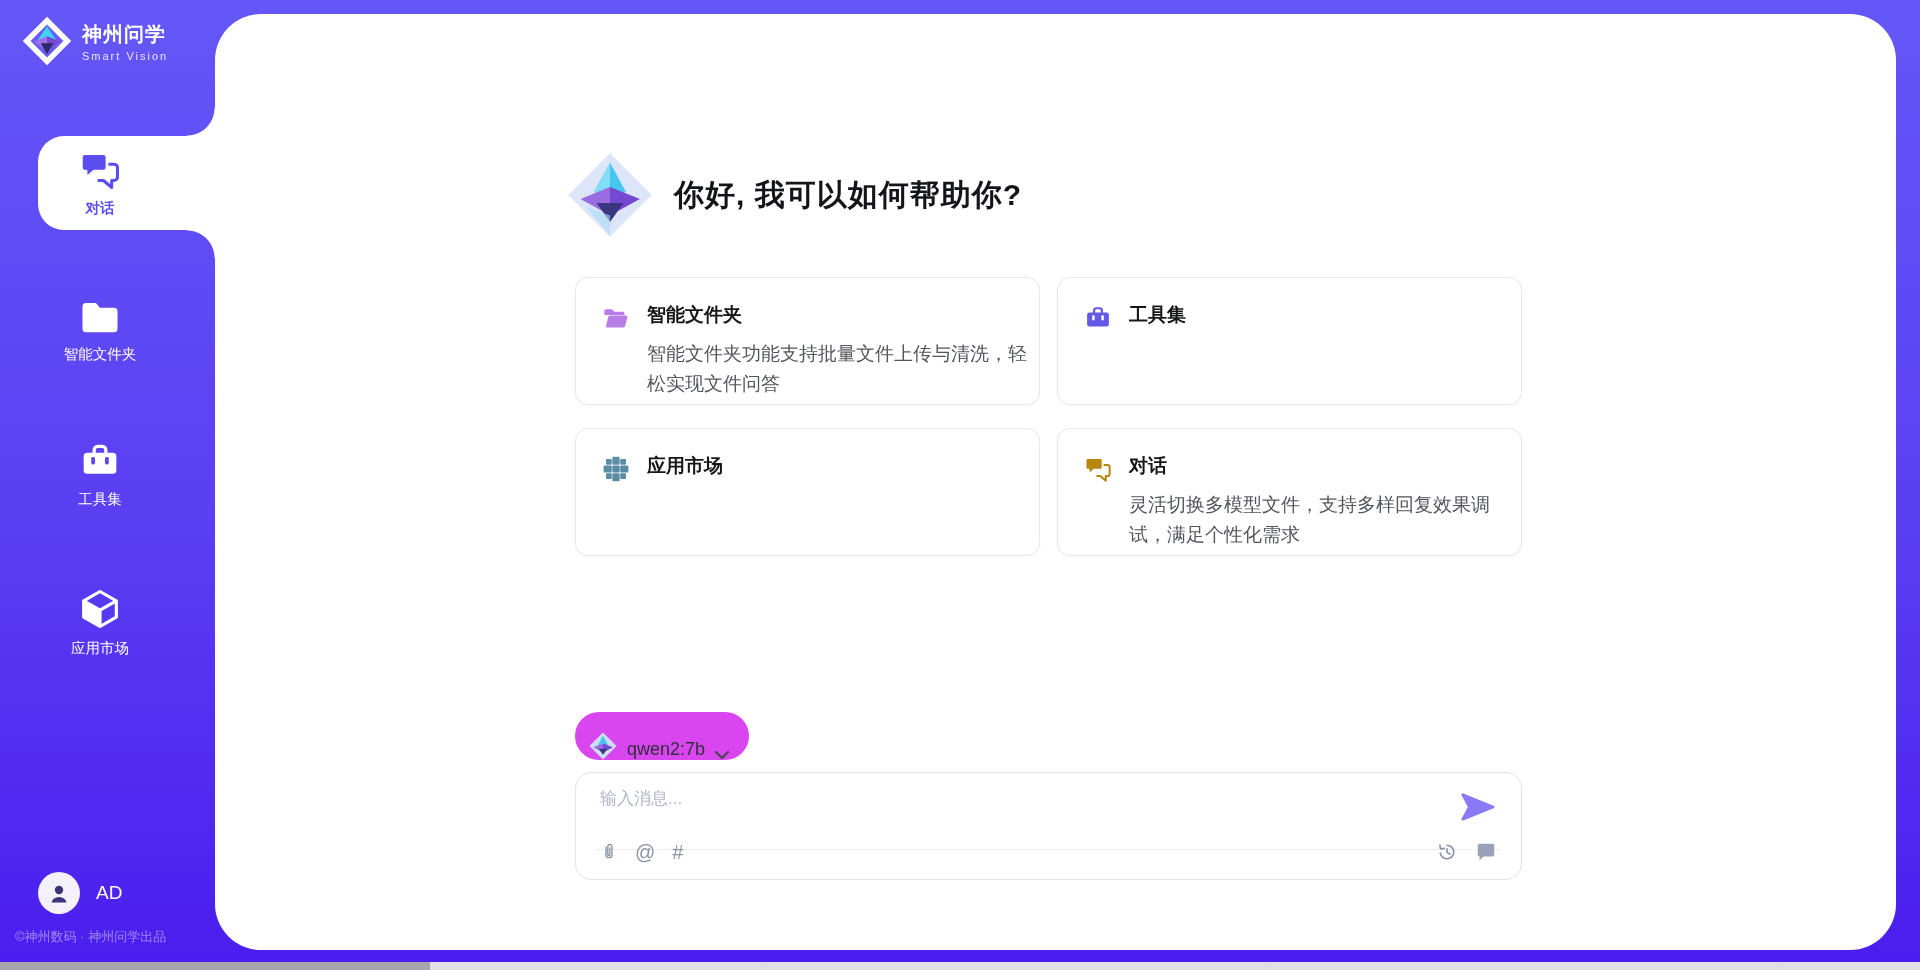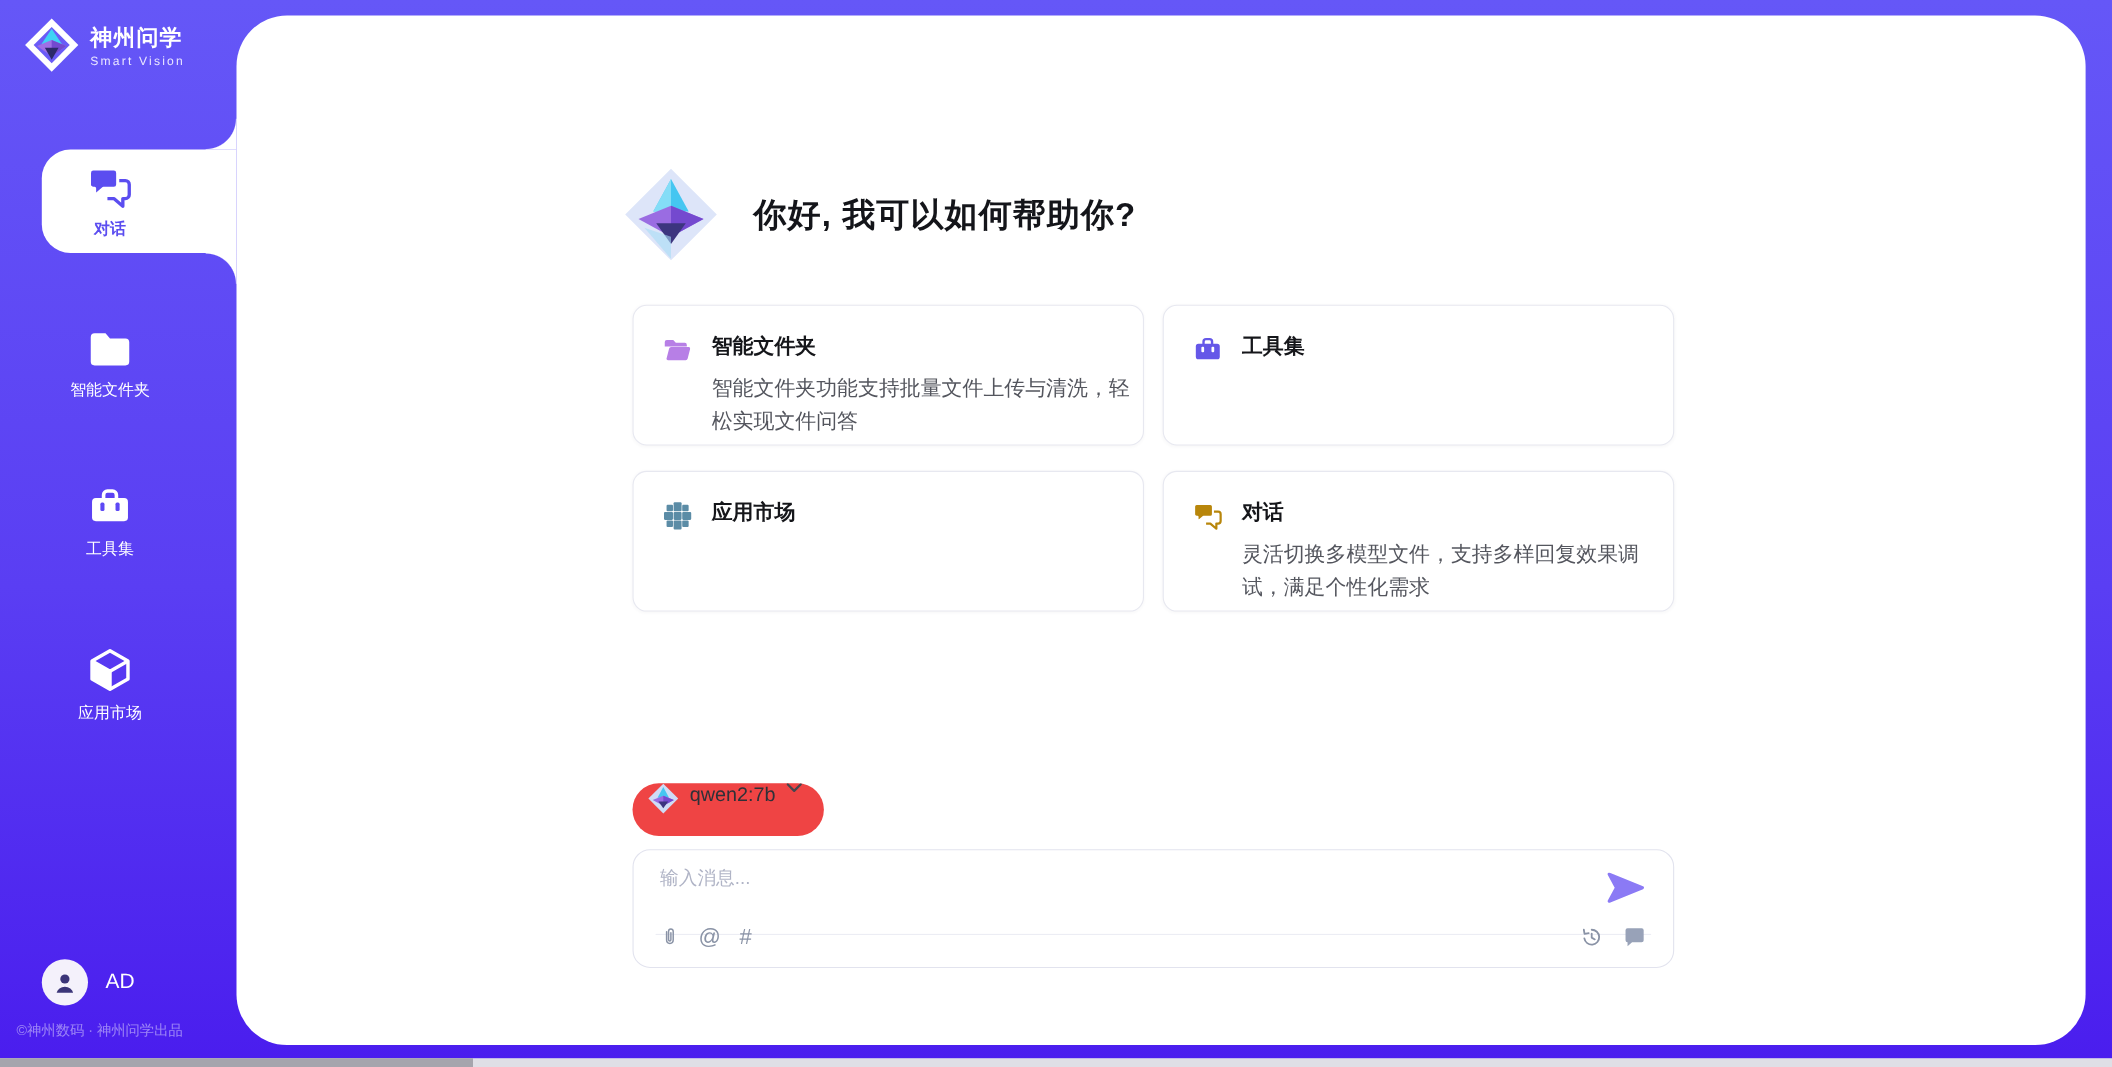--- a/index.html
+++ b/index.html
@@ -27,36 +27,36 @@
 
   .user-row { position:absolute; left:38px; top:872px; display:flex; align-items:center; gap:16px; cursor:pointer; }
   .avatar { width:42px; height:42px; border-radius:50%; background:#f4f1fb; display:flex; align-items:center; justify-content:center; }
   .user-name { color:#fff; font-size:19px; }
   .side-footer { position:absolute; left:15px; top:928px; width:200px; color:rgba(255,255,255,.45); font-size:13px; }
 
   
   .panel { position:absolute; left:215px; top:14px; width:1681px; height:936px;
            background:#fff; border-radius:46px; z-index:1; }
 
-  .greeting { position:absolute; left:352px; top:138px; display:flex; align-items:center; gap:32px; }
+  .greeting { position:absolute; left:352px; top:138px; display:flex; align-items:center; gap:21px; }
   .greeting-logo { width:86px; height:86px; }
   .greeting-text { font-size:30px; font-weight:bold; color:#14151a; letter-spacing:1px; }
 
   .cards { position:absolute; left:360px; top:263px; display:grid;
            grid-template-columns:465px 465px; gap:23px 17px; }
   .card { width:465px; height:128px; background:#fff; border:1px solid #e7e8f0; border-radius:13px;
           padding:24px 26px; display:flex; gap:17px; cursor:pointer;
           box-shadow:0 1px 3px rgba(40,40,80,.04); }
   .card-icon { width:28px; height:28px; flex:0 0 28px; margin-top:2px; }
   .card-title { font-size:19px; font-weight:bold; color:#15161a; margin-bottom:11px; }
   .card-desc { font-size:19px; color:#54565e; line-height:30px; width:385px; }
 
   .model-pill { position:absolute; left:360px; top:698px; height:48px; display:inline-flex;
-                align-items:flex-start; gap:10px; padding:0 20px 0 14px; border-radius:26px;
-                background:#ef4444; border:none; cursor:pointer; }
+                align-items:flex-end; gap:10px; padding:0 20px 0 14px; border-radius:26px;
+                background:#d946ef; border:none; cursor:pointer; }
   .model-pill svg.mini-logo { width:28px; height:28px; }
   .model-label { font-size:18px; color:#2e3138; }
 
   .input-box { position:absolute; left:360px; top:758px; width:947px; height:108px;
                border:1px solid #e2e3ee; border-radius:16px; background:#fff; }
   .msg-input { position:absolute; left:24px; top:14px; width:840px; height:54px; border:none;
                resize:none; outline:none; font-size:17px; color:#33343c;
                font-family:"Liberation Sans","DejaVu Sans",sans-serif; }
   .msg-input::placeholder { color:#b0b4c6; }
   .send-btn { position:absolute; right:26px; top:20px; width:34px; height:28px; background:none;

